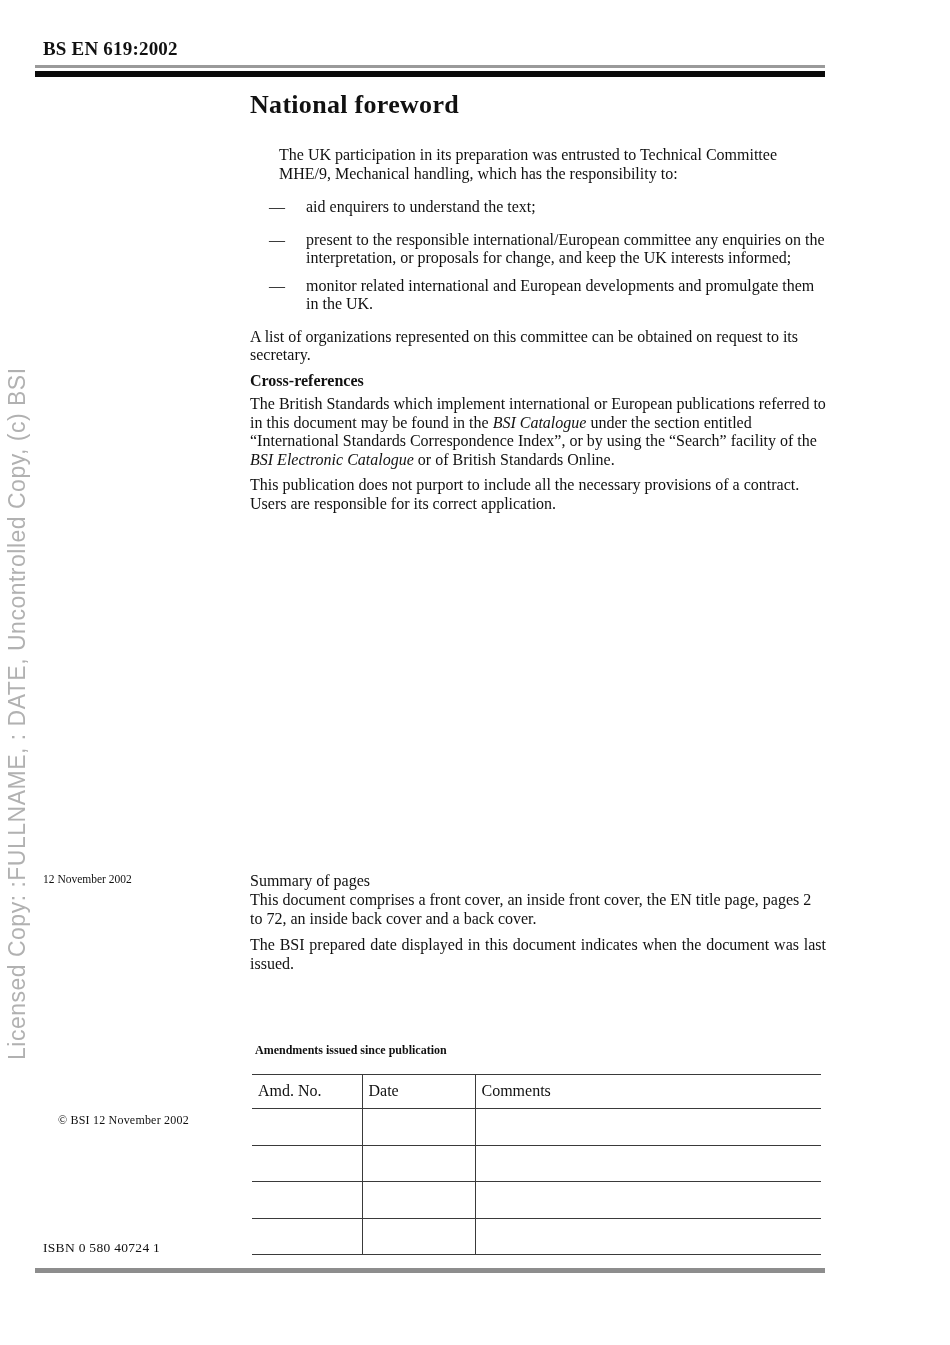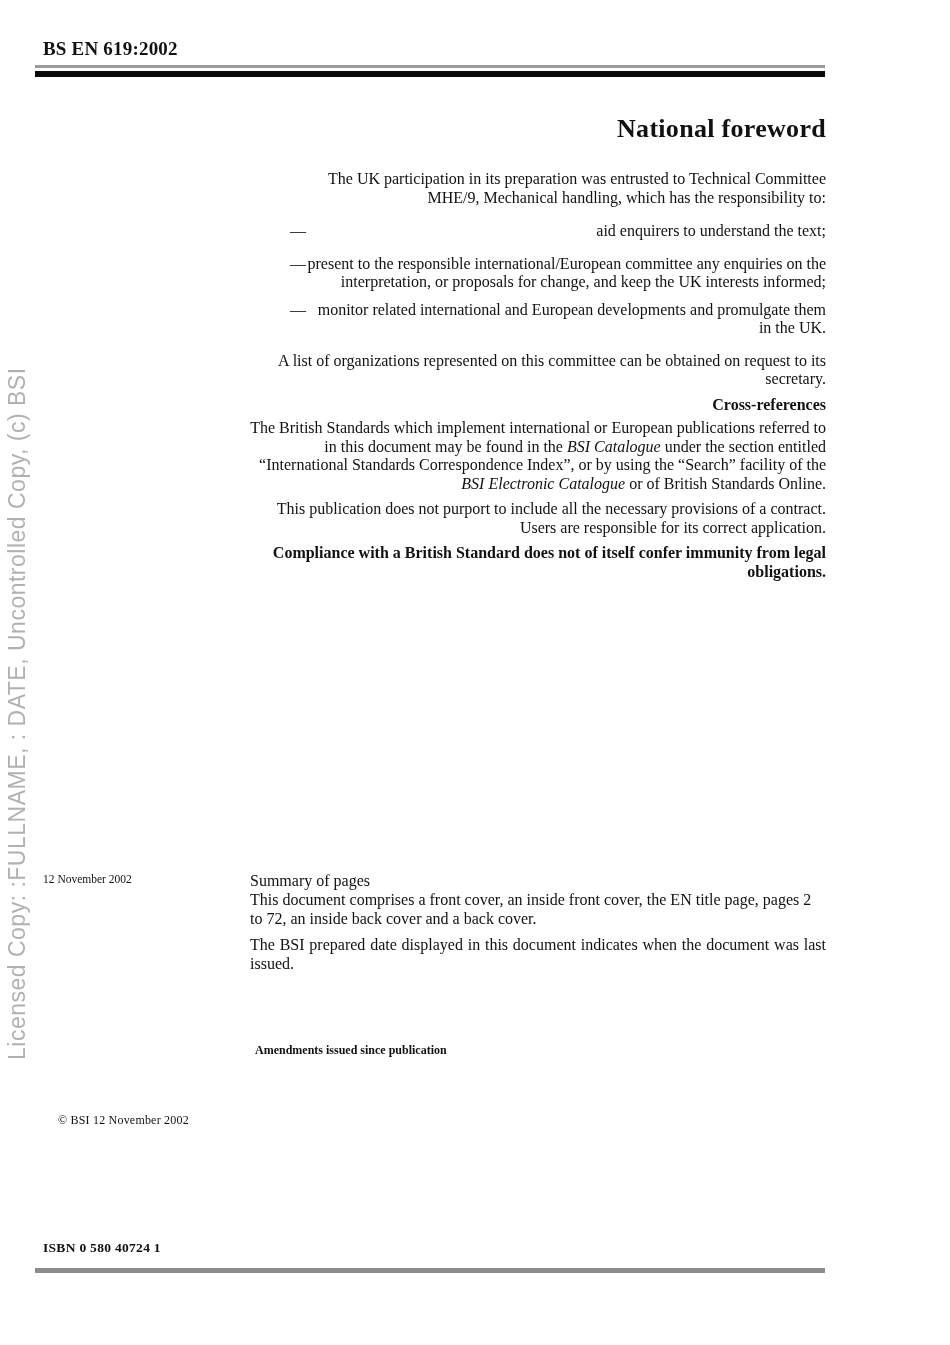--- a/index.html
+++ b/index.html
@@ -35,25 +35,24 @@
     white-space: nowrap;
     font-family: "Liberation Sans", sans-serif;
     font-size: 23px;
     color: #b1b1b1;
     letter-spacing: 0.5px;
   }
 
   
   .foreword {
     position: absolute;
-    left: 250px; top: 114px;
+    left: 250px; top: 90px;
     width: 576px;
     font-size: 16px;
     line-height: 18.5px;
-    text-align: right;
   }
   .foreword h1 {
     font-size: 26px;
     line-height: 30px;
     font-weight: bold;
     margin-bottom: 26px;
     letter-spacing: 0.3px;
   }
   .foreword p { margin-bottom: 7px; }
   .p-participation { margin-bottom: 15px !important; margin-left: 29px; }
@@ -124,21 +123,21 @@
   .copyright {
     position: absolute;
     left: 58px; top: 1113px;
     font-size: 12px;
     letter-spacing: 0.2px;
   }
   .isbn {
     position: absolute;
     left: 43px; top: 1240px;
     font-size: 13.5px;
-    font-weight: bold;
+    font-weight: normal;
     letter-spacing: 0.3px;
   }
   .rule-bottom {
     position: absolute;
     left: 35px; top: 1268px;
     width: 790px; height: 4.5px;
     background: #8d8d8d;
   }
 </style>
 </head>
@@ -168,34 +167,62 @@
       <span class="dash">—</span>
       <span class="btext">monitor related international and European developments and promulgate them in the UK.</span>
     </div>
 
     <p>A list of organizations represented on this committee can be obtained on request to its secretary.</p>
 
     <div class="cross-heading">Cross-references</div>
     <p><span>The British Standards which implement international or European publications referred to in this document may be found in the </span><span class="em">BSI Catalogue</span><span> under the section entitled “International Standards Correspondence Index”, or by using the “Search” facility of the </span><span class="em">BSI Electronic Catalogue</span><span> or of British Standards Online.</span></p>
 
     <p>This publication does not purport to include all the necessary provisions of a contract. Users are responsible for its correct application.</p>
-    <p class="p-compliance">Compliance with a British Standard does not of itself confer immunity from legal obligations.</p>
   </div>
 
   <div class="issue-note">
     <span class="date-line">12 November 2002</span>
   </div>
 
   <div class="summary">
     <h2>Summary of pages</h2>
     <p>This document comprises a front cover, an inside front cover, the EN title page, pages 2 to 72, an inside back cover and a back cover.</p>
     <p class="p-copyright">The BSI prepared date displayed in this document indicates when the document was last issued.</p>
   </div>
 
   <div class="amendments">
     <h2>Amendments issued since publication</h2>
+    <table class="amend-table">
+      <tbody>
+        <tr class="head">
+          <td class="col-amd">Amd. No.</td>
+          <td class="col-date">Date</td>
+          <td>Comments</td>
+        </tr>
+        <tr class="empty">
+          <td></td>
+            <td></td>
+            <td></td>
+        </tr>
+        <tr class="empty">
+          <td></td>
+            <td></td>
+            <td></td>
+        </tr>
+        <tr class="empty">
+          <td></td>
+            <td></td>
+            <td></td>
+        </tr>
+        <tr class="empty">
+          <td></td>
+            <td></td>
+            <td></td>
+        </tr>
+      </tbody>
+    </table>
   </div>
 
   <div class="copyright">© BSI 12 November 2002</div>
   <div class="isbn">ISBN 0 580 40724 1</div>
   <div class="rule-bottom"></div>
 
 </div>
 
 </body></html>

